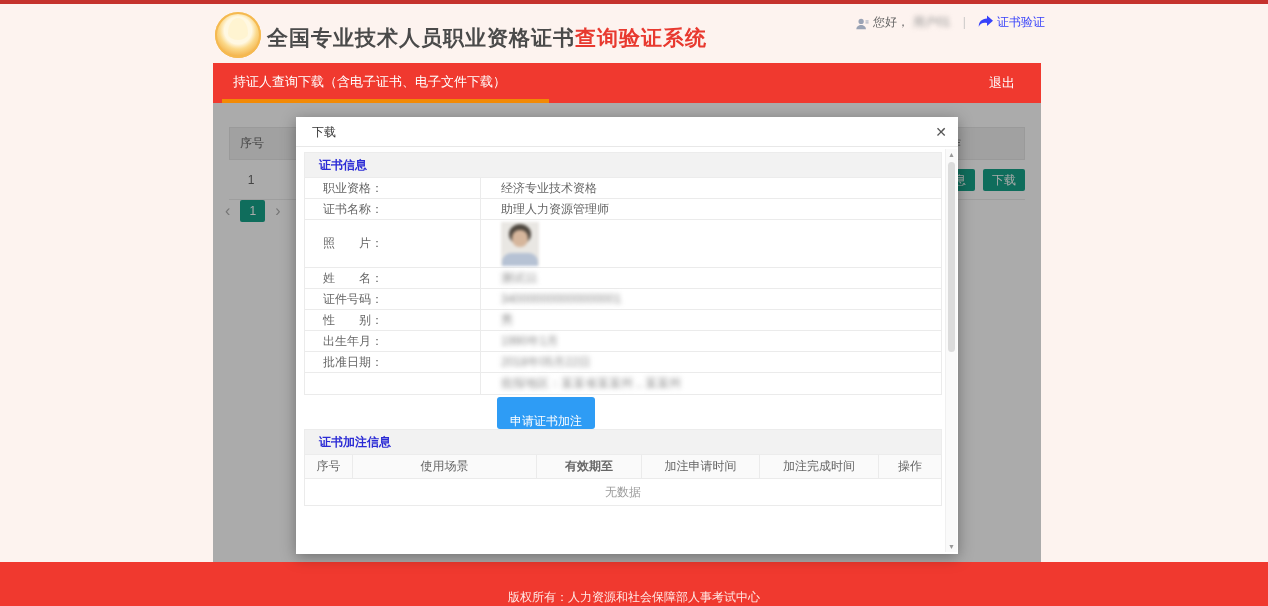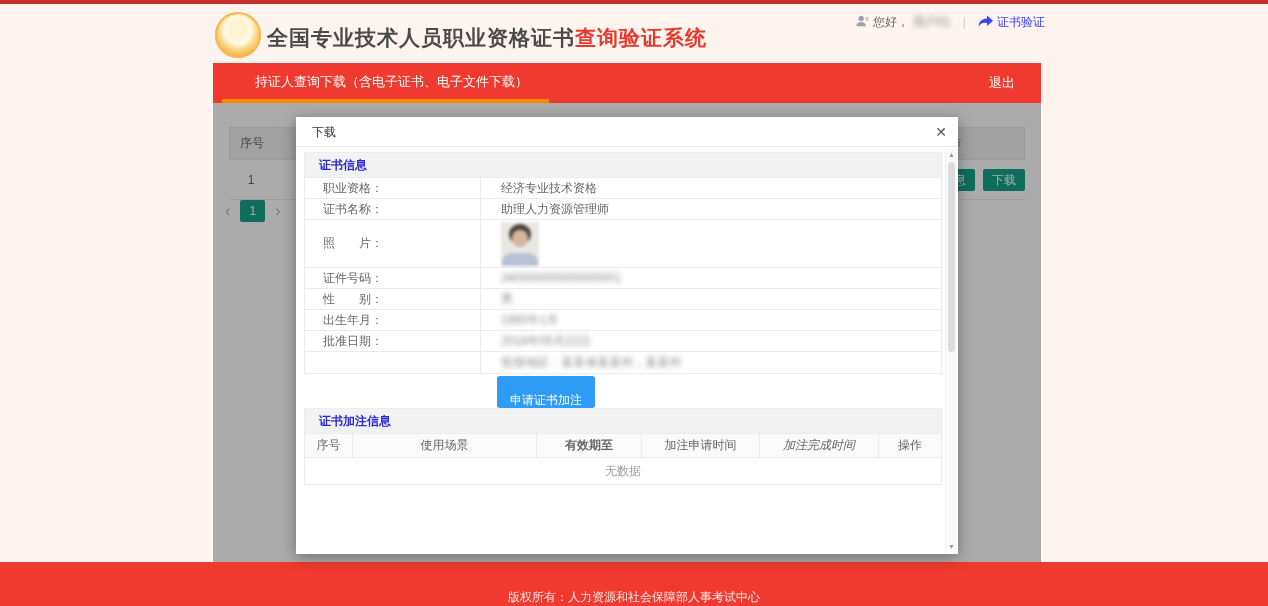--- a/index.html
+++ b/index.html
@@ -19,29 +19,29 @@
           border-radius:50% 50% 50% 50% / 70% 70% 30% 30%; opacity:.9; }
   .logo .pta { position:absolute; left:50%; top:26px; transform:translateX(-50%);
           font-size:9px; font-weight:bold; color:#d0271e; background:#fff;
           border:1px solid #d0271e; border-radius:6px; padding:0 3px; line-height:10px;margin-top:26px; }
   .site-title { position:absolute; left:54px; top:20px; font-size:21px; font-weight:bold;
           letter-spacing:1px; white-space:nowrap; }
   .site-title .main { color:#4a4a4a; }
   .site-title .accent { color:#e8392f; }
 
   .user-info { position:absolute; right:0; top:10px; font-size:12px; color:#666;
-          display:flex; align-items:flex-start; gap:4px; }
+          display:flex; align-items:flex-end; gap:4px; }
   .user-icon svg { display:block; }
   .masked-name { filter:blur(2.5px); color:#8a8a8a; }
   .sep { color:#bbb; margin:0 4px; }
   .verify-link { color:#3742fa; display:flex; align-items:center; gap:4px; cursor:pointer; }
 
   
   .nav-bar { position:absolute; left:213px; top:63px; width:828px; height:40px; background:#f0392f; }
-  .nav-tab { position:absolute; left:24px; top:0; height:40px; line-height:38px; padding:0 18px;
+  .nav-tab { position:absolute; left:2px; top:0; height:40px; line-height:38px; padding:0 18px;
           color:#fff; font-size:13px; cursor:pointer; }
   .nav-underline { position:absolute; left:9px; bottom:0; width:327px; height:4px; background:#f28a05; }
   .logout { position:absolute; right:26px; top:0; height:40px; line-height:40px; color:#fff;
           font-size:13px; cursor:pointer; }
 
   
   .content-card { position:absolute; left:213px; top:103px; width:828px; height:459px; background:#fff; }
   .bg-table { position:absolute; left:16px; right:16px; top:24px; }
   .bg-thead { display:flex; height:33px; background:#f0f0f0; border:1px solid #e6e6e6;
           font-size:12px; color:#666; align-items:center; }
@@ -89,21 +89,21 @@
           border-radius:9px 9px 0 0; }
 
   .apply-row { height:34px; position:relative; }
   .apply-btn { position:absolute; left:193px; top:2px; height:27px; padding:16px 13px; background:#2e9cf5;
           color:#fff; font-size:12px; border:none; border-radius:3px; cursor:pointer; }
 
   .atable { border:1px solid #ebebeb; border-top:none; font-size:12px; color:#666; }
   .ahead { display:flex; height:24px; background:#fafafa; border-bottom:1px solid #ebebeb; }
   .acell { display:flex; align-items:center; justify-content:center; border-right:1px solid #ebebeb; }
   .acell:last-child { border-right:none; }
-  .ac0{width:48px;} .ac1{width:184px;text-align:center;} .ac2{width:105px;font-weight:bold;} .ac3{width:118px;} .ac4{width:119px;font-style:italic;} .ac5{flex:1;}
+  .ac0{width:48px;} .ac1{width:184px;text-align:center;} .ac2{width:105px;font-weight:bold;} .ac3{width:118px;} .ac4{width:119px;} .ac5{flex:1;}
   .aempty { height:26px; line-height:26px; text-align:center; color:#9c9c9c; }
 
   .modal-scrollbar { position:absolute; right:1px; top:32px; bottom:2px; width:12px; background:#fafafa;
           border-left:1px solid #f0f0f0; z-index:11; }
   .sb-arrow { position:absolute; left:0; width:100%; text-align:center; font-size:7px; color:#999;
           cursor:pointer; }
   .sb-up { top:2px; } .sb-down { bottom:2px; }
   .sb-thumb { position:absolute; left:2px; top:13px; width:7px; height:190px; background:#dcdcdc;
           border-radius:4px; cursor:pointer; }
 
@@ -198,20 +198,24 @@
           <div class="clabel">照　　片：</div>
           <div class="cvalue">
             <div class="photo-box">
               <div class="hair"></div>
               <div class="face"></div>
               <div class="shirt"></div>
             </div>
           </div>
         </div>
         <div class="crow r-txt">
+          <div class="clabel">姓　　名：</div>
+          <div class="cvalue masked">测试11</div>
+        </div>
+        <div class="crow r-txt">
           <div class="clabel">证件号码：</div>
           <div class="cvalue masked">340000000000000001</div>
         </div>
         <div class="crow r-txt">
           <div class="clabel">性　　别：</div>
           <div class="cvalue masked">男</div>
         </div>
         <div class="crow r-txt">
           <div class="clabel">出生年月：</div>
           <div class="cvalue masked">1990年1月</div>

